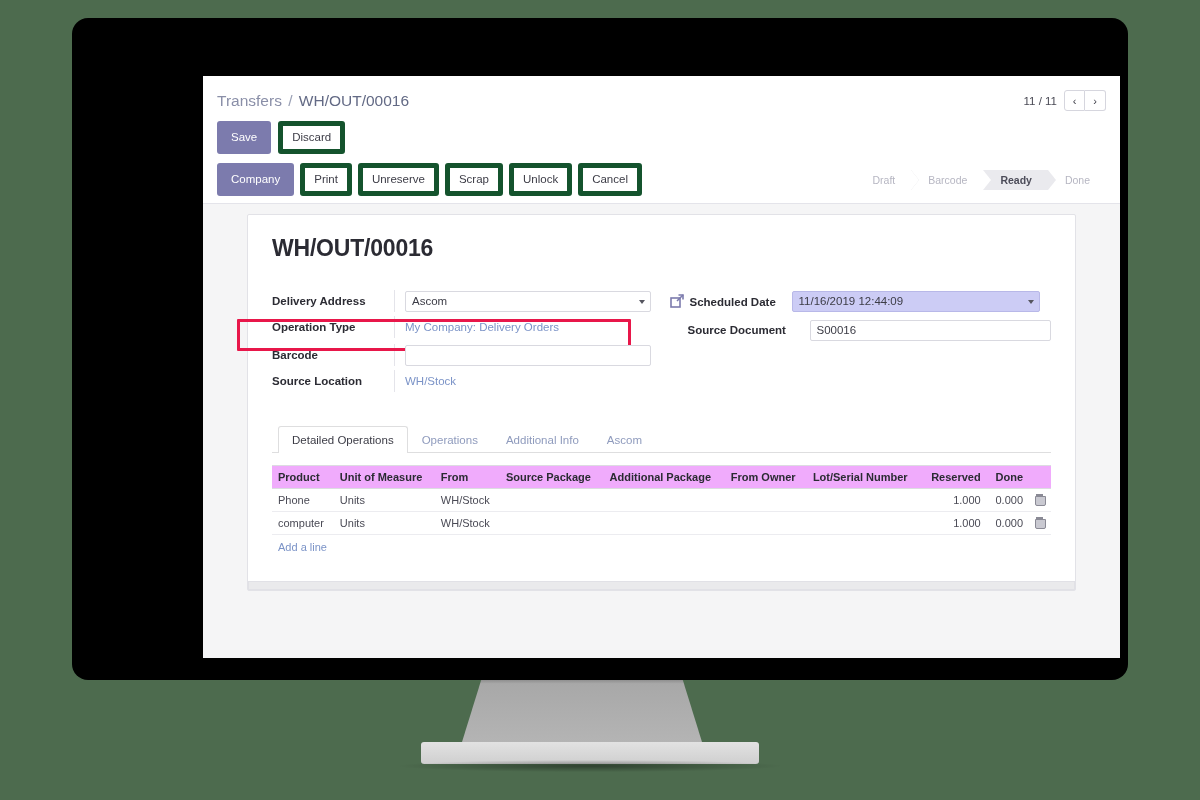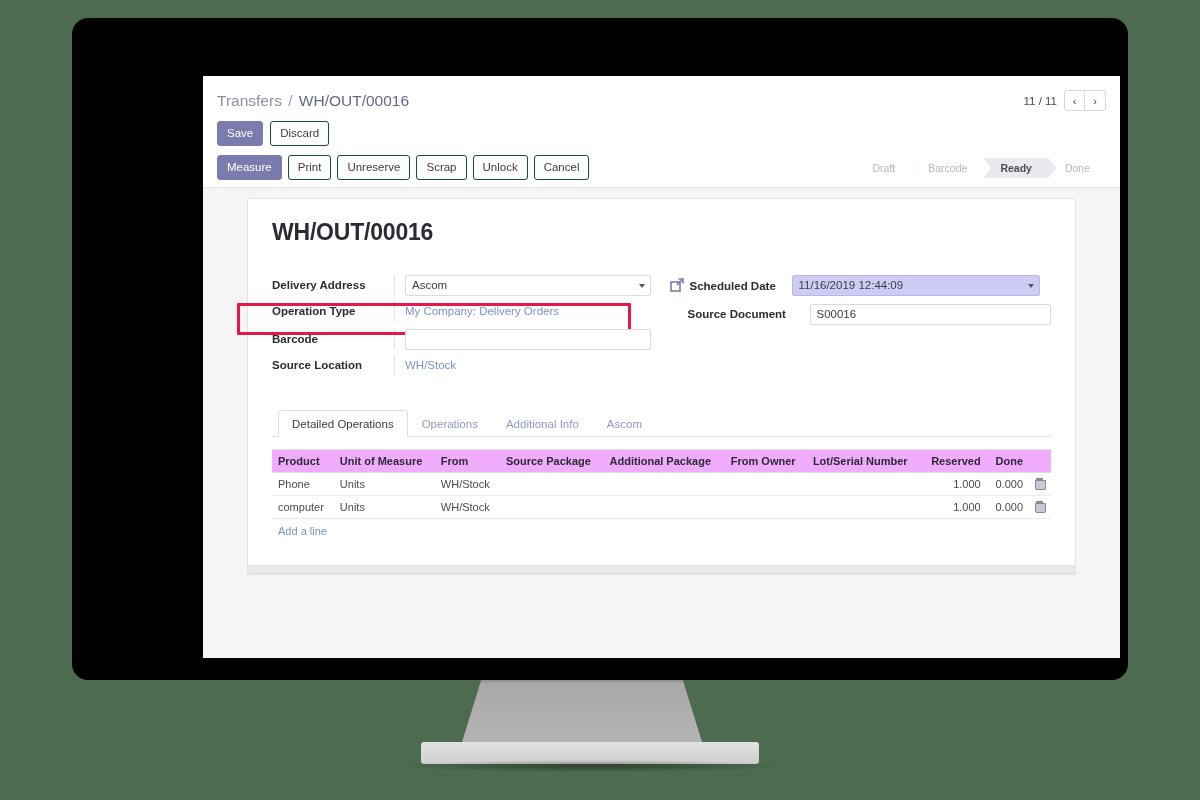--- a/index.html
+++ b/index.html
@@ -73,21 +73,21 @@
     font-size: 11px; color: #3c3c46; cursor: pointer;
   }
   .pager-btn:first-child { border-radius: 3px 0 0 3px; }
   .pager-btn:last-child { border-radius: 0 3px 3px 0; border-left: none; }
 
   .button-row { display: flex; align-items: center; padding: 10px 14px 0 14px; gap: 7px; }
   .btn {
     font-size: 11.5px;
     padding: 4px 9px;
     border-radius: 3px;
-    border: 1px solid #14532d;
+    border: 5px solid #14532d;
     background: #fff;
     color: #3c3c46;
     cursor: pointer;
     line-height: 15px;
   }
   .btn-primary {
     background: #7c7bad;
     border-color: #7c7bad;
     color: #ffffff;
   }
@@ -275,21 +275,21 @@
         </div>
       </div>
 
       <div class="button-row">
         <button class="btn btn-primary">Save</button>
         <button class="btn">Discard</button>
       </div>
 
       <div class="action-row">
         <div class="action-buttons">
-          <button class="btn btn-primary">Measure</button>
+          <button class="btn btn-primary">Company</button>
           <button class="btn">Print</button>
           <button class="btn">Unreserve</button>
           <button class="btn">Scrap</button>
           <button class="btn">Unlock</button>
           <button class="btn">Cancel</button>
         </div>
 
         <div class="statusbar">
           <div class="status-item sep">Draft</div>
           <div class="status-item sep">Barcode</div>

